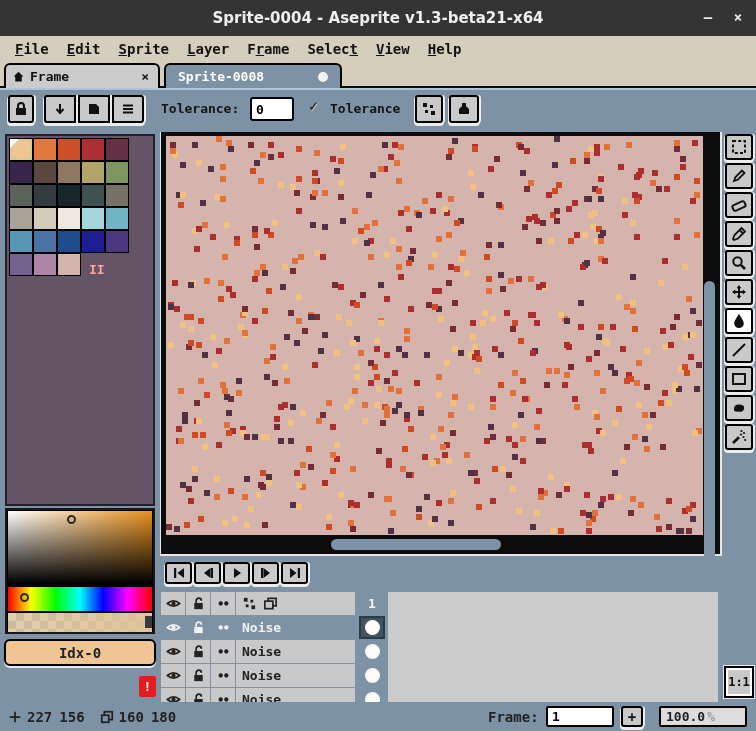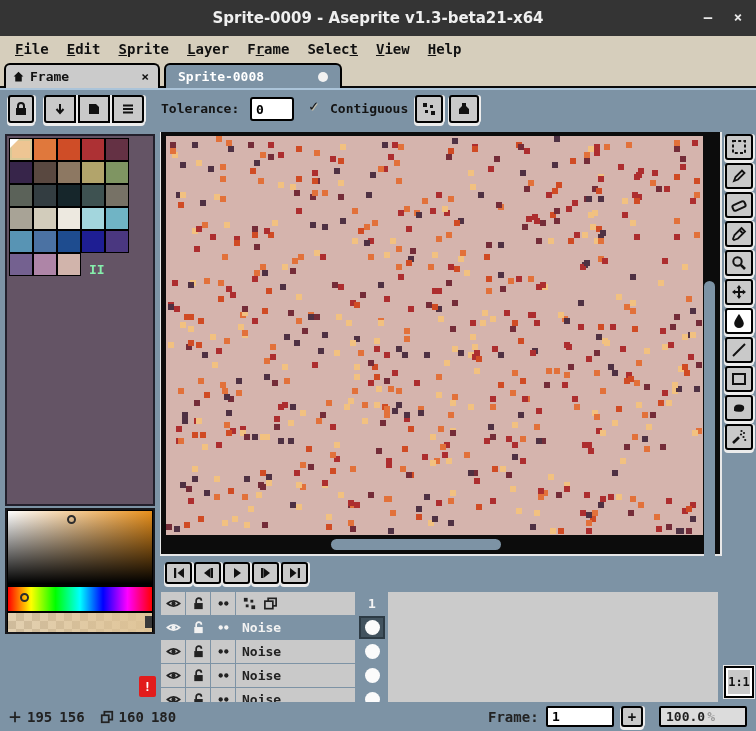--- a/index.html
+++ b/index.html
@@ -57,21 +57,21 @@
 
   
   .palette-panel { left:5px; top:134px; width:150px; height:372px;
     background:#645465; border:2px solid #23202c; }
   .swatch { width:24px; height:23px; border:1px solid #000; }
   .pal-grid { position:absolute; left:2px; top:2px; display:grid;
     grid-template-columns:repeat(5,24px); }
   .swatch-selected { box-shadow:inset 0 0 0 2px #d9c896; position:relative; }
   .swatch-selected::before { content:""; position:absolute; left:0; top:0;
     border-style:solid; border-width:9px 9px 0 0; border-color:#fff transparent transparent transparent; }
-  .pal-marker { position:absolute; left:82px; top:126px; color:#86efac; font-size:13px; }
+  .pal-marker { position:absolute; left:82px; top:126px; color:#fca5a5; font-size:13px; }
 
   
   .colorsel { left:5px; top:508px; width:150px; height:126px;
     background:#000; border:2px solid #18181c; }
   .sat-box { position:absolute; left:1px; top:1px; width:144px; height:74px;
     background:
       linear-gradient(to bottom, rgba(0,0,0,0), #000 98%),
       linear-gradient(to right, #ffffff, #e8901c); }
   .hue-bar { position:absolute; left:1px; top:77px; width:144px; height:24px;
     background:linear-gradient(to right,#f00 0%,#ff0 16%,#0f0 33%,#0ff 50%,#00f 66%,#f0f 83%,#f00 100%); }
@@ -140,21 +140,21 @@
     background:#dcdcdc; border:2px solid #000; border-radius:2px;
     display:flex; align-items:center; padding:0 5px; font-size:13px; }
   .zoom-pct { color:#9a9a9a; margin-left:2px; }
 </style>
 </head>
 <body>
 
 <div id="app">
 
   <div class="abs titlebar">
-    <div class="title">Sprite-0009 - Aseprite v1.3-beta21-x64</div>
+    <div class="title">Sprite-0004 - Aseprite v1.3-beta21-x64</div>
     <div class="abs win-btn win-min">–</div>
     <div class="abs win-btn win-close">×</div>
   </div>
 
   <div class="abs menubar" id="menubar">
       <span class="menu-item"><span class="u">F</span>ile</span>
       <span class="menu-item"><span class="u">E</span>dit</span>
       <span class="menu-item"><span class="u">S</span>prite</span>
       <span class="menu-item"><span class="u">L</span>ayer</span>
       <span class="menu-item">F<span class="u">r</span>ame</span>
@@ -197,21 +197,21 @@
     </div>
     <div class="abs btn" style="left:112px;top:5px;width:32px;height:28px;border-radius:0 3px 3px 0;">
       <svg viewBox="0 0 16 16">
           <path d="M3 4.5 H13 M3 8 H13 M3 11.5 H13" stroke="#111" stroke-width="2"></path>
         </svg>
     </div>
 
     <div class="abs ctx-label" style="left:161px;top:5px;">Tolerance:</div>
     <input class="abs ctx-input" style="left: 250px; top: 7px;" value="0">
     <span class="abs checkmark" style="left:309px;top:7px;">✓</span>
-    <div class="abs ctx-label" style="left:330px;top:5px;">Contiguous</div>
+    <div class="abs ctx-label" style="left:330px;top:5px;">Tolerance</div>
 
     <div class="abs btn" style="left:415px;top:5px;width:28px;height:28px;">
       <svg viewBox="0 0 16 16">
           <rect x="2" y="2" width="4" height="4" fill="#111"></rect>
           <rect x="9" y="4" width="3" height="3" fill="#111"></rect>
           <rect x="4" y="9" width="3" height="3" fill="#111"></rect>
           <rect x="10" y="10" width="4" height="4" fill="#111"></rect>
         </svg>
     </div>
     <div class="abs btn" style="left:449px;top:5px;width:30px;height:28px;">
@@ -260,20 +260,21 @@
       <div class="ring" id="grad-marker" style="left: 41%; top: 4px;"></div>
     </div>
     <div class="hue-bar">
       <div class="ring" id="hue-marker" style="top: 6px; left: 12px;"></div>
     </div>
     <div class="alpha-bar">
       <div class="alpha-marker" style="right:0;top:3px;"></div>
     </div>
   </div>
 
+  <div class="abs idx-btn">Idx-0</div>
   <div class="abs warn-btn">!</div>
 
   <div class="abs editor">
     <div class="canvas" id="canvas" style="background: rgb(213, 180, 173);">
         <div class="dot" style="left:396px;top:180px;width:6px;height:6px;background:#e2713a"></div>
         <div class="dot" style="left:406px;top:260px;width:6px;height:6px;background:#ad2e2f"></div>
         <div class="dot" style="left:26px;top:296px;width:6px;height:6px;background:#d04b24"></div>
         <div class="dot" style="left:188px;top:200px;width:6px;height:6px;background:#4f3143"></div>
         <div class="dot" style="left:490px;top:50px;width:6px;height:6px;background:#742c38"></div>
         <div class="dot" style="left:496px;top:254px;width:6px;height:6px;background:#ad2e2f"></div>
@@ -1159,21 +1160,21 @@
         <div class="cel-dot"></div>
       </div>
     </div>
 
   <div class="abs statusbar">
     <span class="sb-ico">
       <svg viewBox="0 0 16 16">
           <path d="M8 2 V14 M2 8 H14" stroke="#222" stroke-width="2"></path>
         </svg>
     </span>
-    <span class="sb-num">195</span>
+    <span class="sb-num">227</span>
     <span class="sb-num">156</span>
     <span class="sb-ico">
       <svg viewBox="0 0 16 16">
           <rect x="5" y="2" width="9" height="9" fill="none" stroke="#222" stroke-width="2"></rect>
           <rect x="2" y="6" width="8" height="8" fill="#7d93a5" stroke="#222" stroke-width="2"></rect>
         </svg>
     </span>
     <span class="sb-num">160</span>
     <span class="sb-num">180</span>
 

